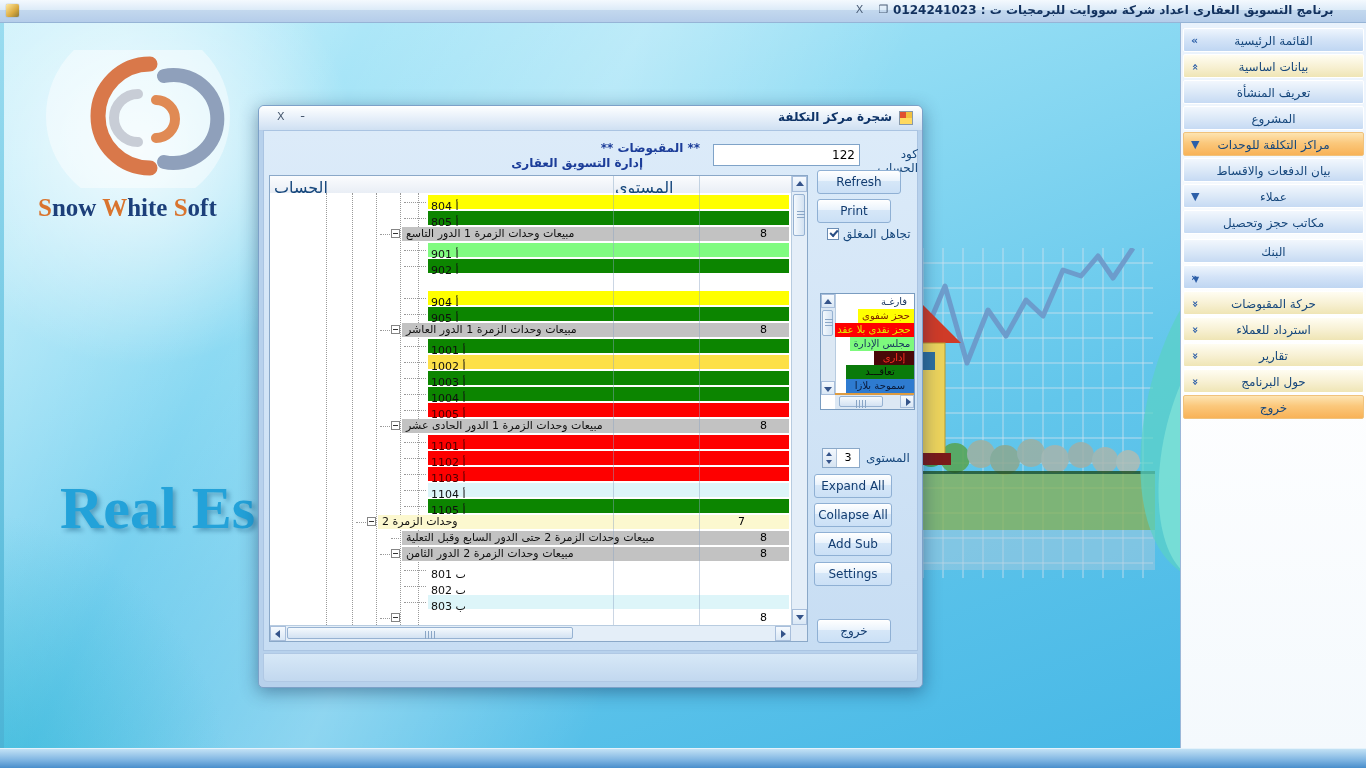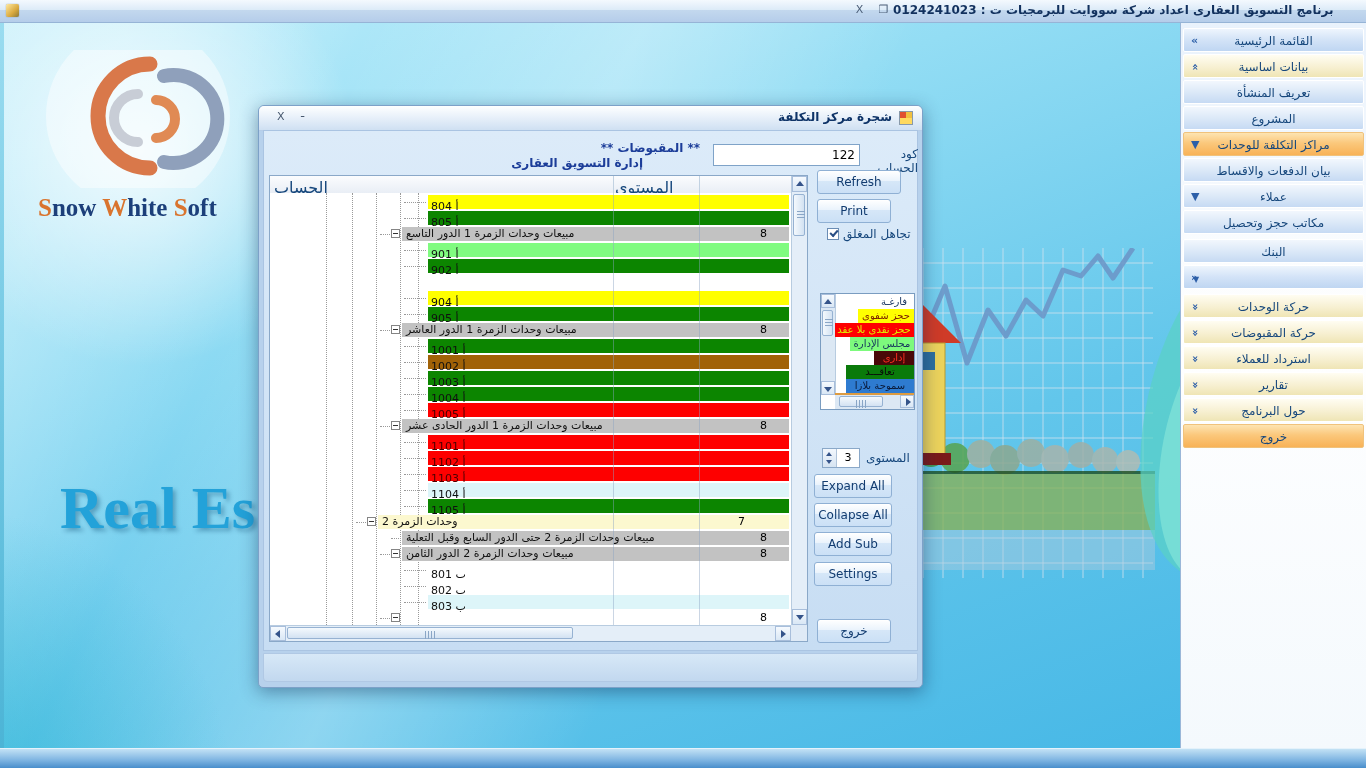--- a/index.html
+++ b/index.html
@@ -196,21 +196,20 @@
       <div class="s-it"><span class="s-ico"><span class="">«</span></span><span>القائمة الرئيسية</span></div>
       <div class="s-it s-h-cream"><span class="s-ico"><span class="rot-up">«</span></span><span>بيانات اساسية</span></div>
       <div class="s-it s-item-n"><span>تعريف المنشأة</span></div>
       <div class="s-it s-item-n"><span>المشروع</span></div>
       <div class="s-it s-active"><span class="s-ico"><span class="">▼</span></span><span>مراكز التكلفة للوحدات</span></div>
       <div class="s-it s-item-n"><span>بيان الدفعات والاقساط</span></div>
       <div class="s-it s-item-n"><span class="s-ico"><span class="">▼</span></span><span>عملاء</span></div>
       <div class="s-it s-item-n"><span>مكاتب حجز وتحصيل</span></div>
       <div class="s-it s-item-n" style="margin-top: 5px;"><span>البنك</span></div>
       <div class="s-it"><span class="s-ico"><span class="">»</span></span><span class="s-ico2">▼</span><span></span></div>
-      <div class="s-it s-h-cream" style="margin-top: 5px;"><span class="s-ico"><span class="rot-down">»</span></span><span>حركة الوحدات</span></div>
       <div class="s-it s-h-cream"><span class="s-ico"><span class="rot-down">»</span></span><span>حركة المقبوضات</span></div>
       <div class="s-it s-h-cream"><span class="s-ico"><span class="rot-down">»</span></span><span>استرداد للعملاء</span></div>
       <div class="s-it s-h-cream"><span class="s-ico"><span class="rot-down">»</span></span><span>تقارير</span></div>
       <div class="s-it s-h-cream"><span class="s-ico"><span class="rot-down">»</span></span><span>حول البرنامج</span></div>
       <div class="s-it s-exit"><span>خروج</span></div>
     </div>
 
   <div class="dialog">
     <div class="dlg-title">
       <span class="dlg-icon"></span>
@@ -331,21 +330,21 @@
                 <span class="lbl rtl">مبيعات وحدات الزمرة 1 الدور العاشر</span>
               </div>
               <span class="val" style="right: 24px;">8</span>
             </div>
             <div class="trow" style="top: 145px;">
               <span class="dots" style="left: 134px; width: 22px;"></span>
               <div class="bar" style="left: 158px; background: rgb(12, 133, 0);"><span class="lbl ltr">1001 أ</span></div>
             </div>
             <div class="trow" style="top: 161px;">
               <span class="dots" style="left: 134px; width: 22px;"></span>
-              <div class="bar" style="left: 158px; background: #a16207;"><span class="lbl ltr">1002 أ</span></div>
+              <div class="bar" style="left: 158px; background: #fde047;"><span class="lbl ltr">1002 أ</span></div>
             </div>
             <div class="trow" style="top: 177px;">
               <span class="dots" style="left: 134px; width: 22px;"></span>
               <div class="bar" style="left: 158px; background: rgb(12, 133, 0);"><span class="lbl ltr">1003 أ</span></div>
             </div>
             <div class="trow" style="top: 193px;">
               <span class="dots" style="left: 134px; width: 22px;"></span>
               <div class="bar" style="left: 158px; background: rgb(12, 133, 0);"><span class="lbl ltr">1004 أ</span></div>
             </div>
             <div class="trow" style="top: 209px;">

